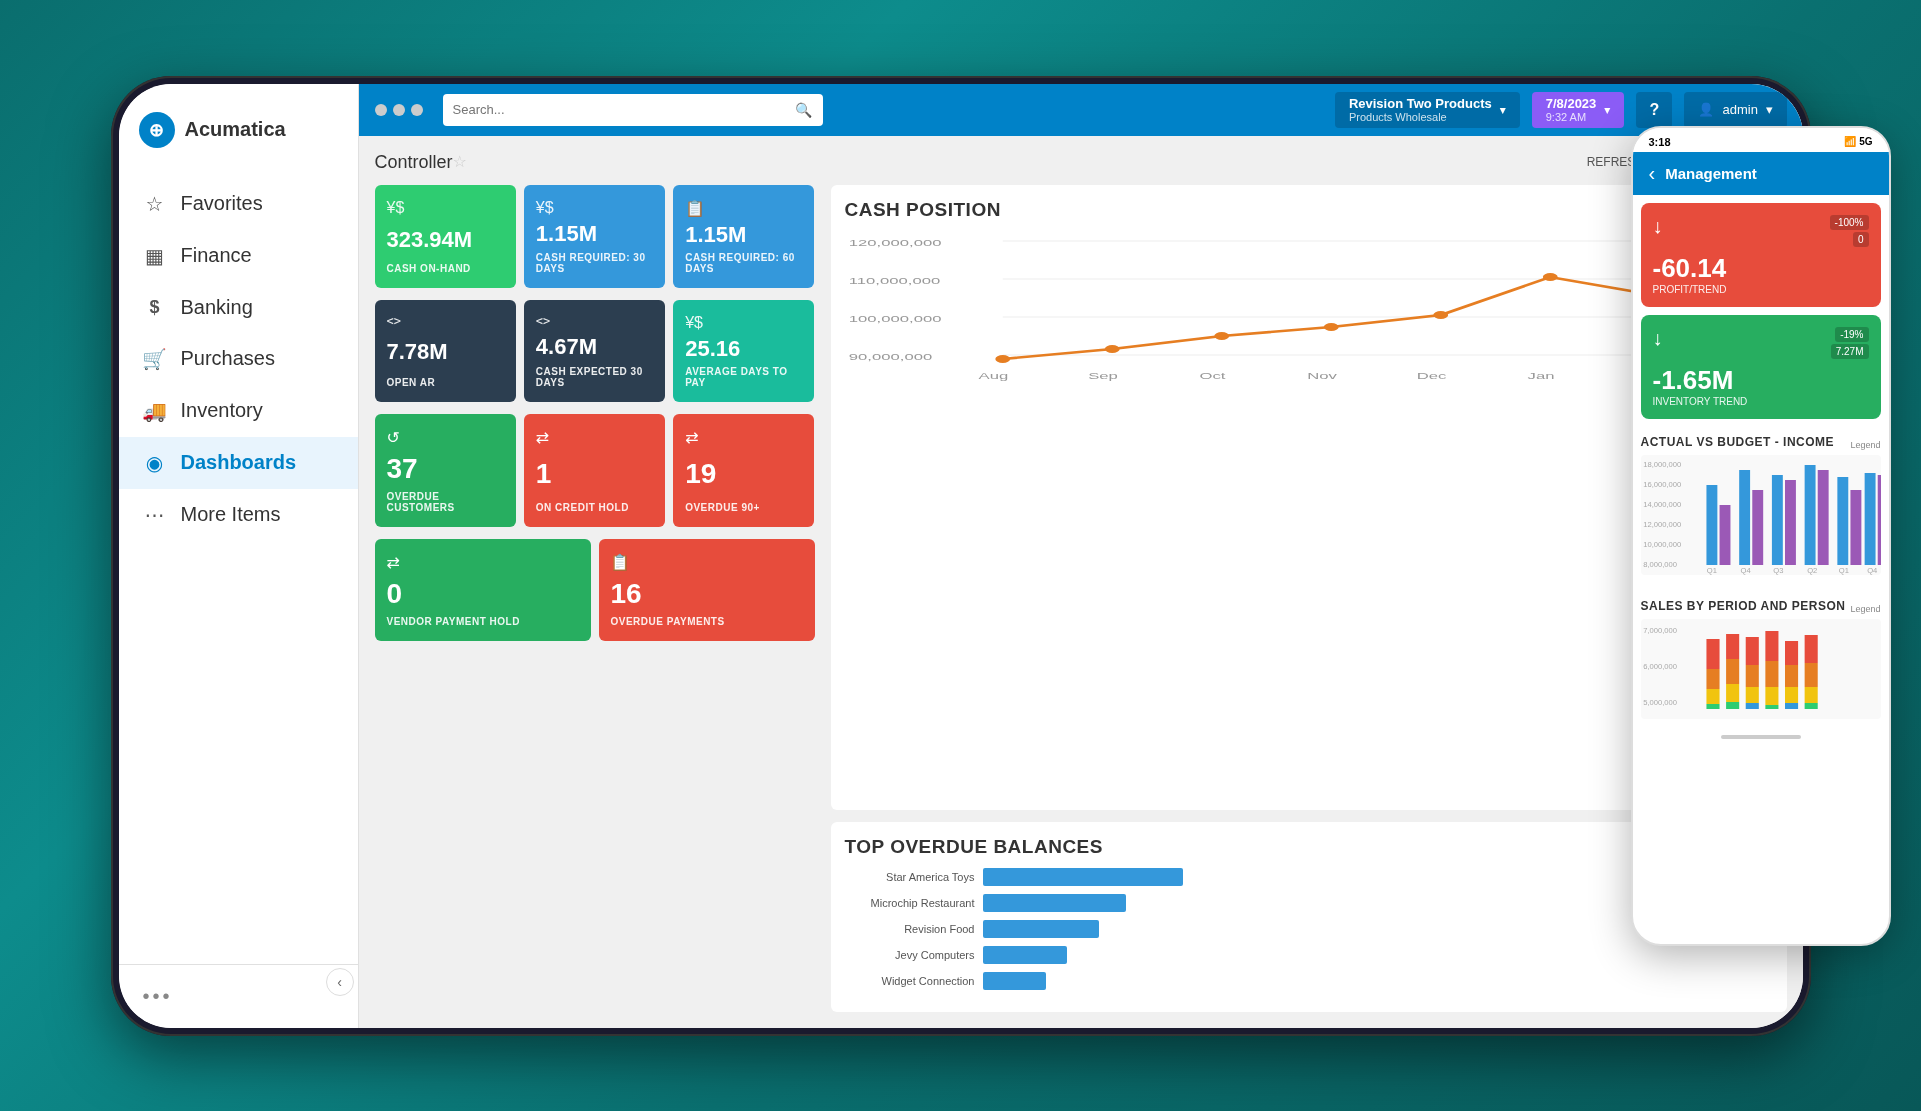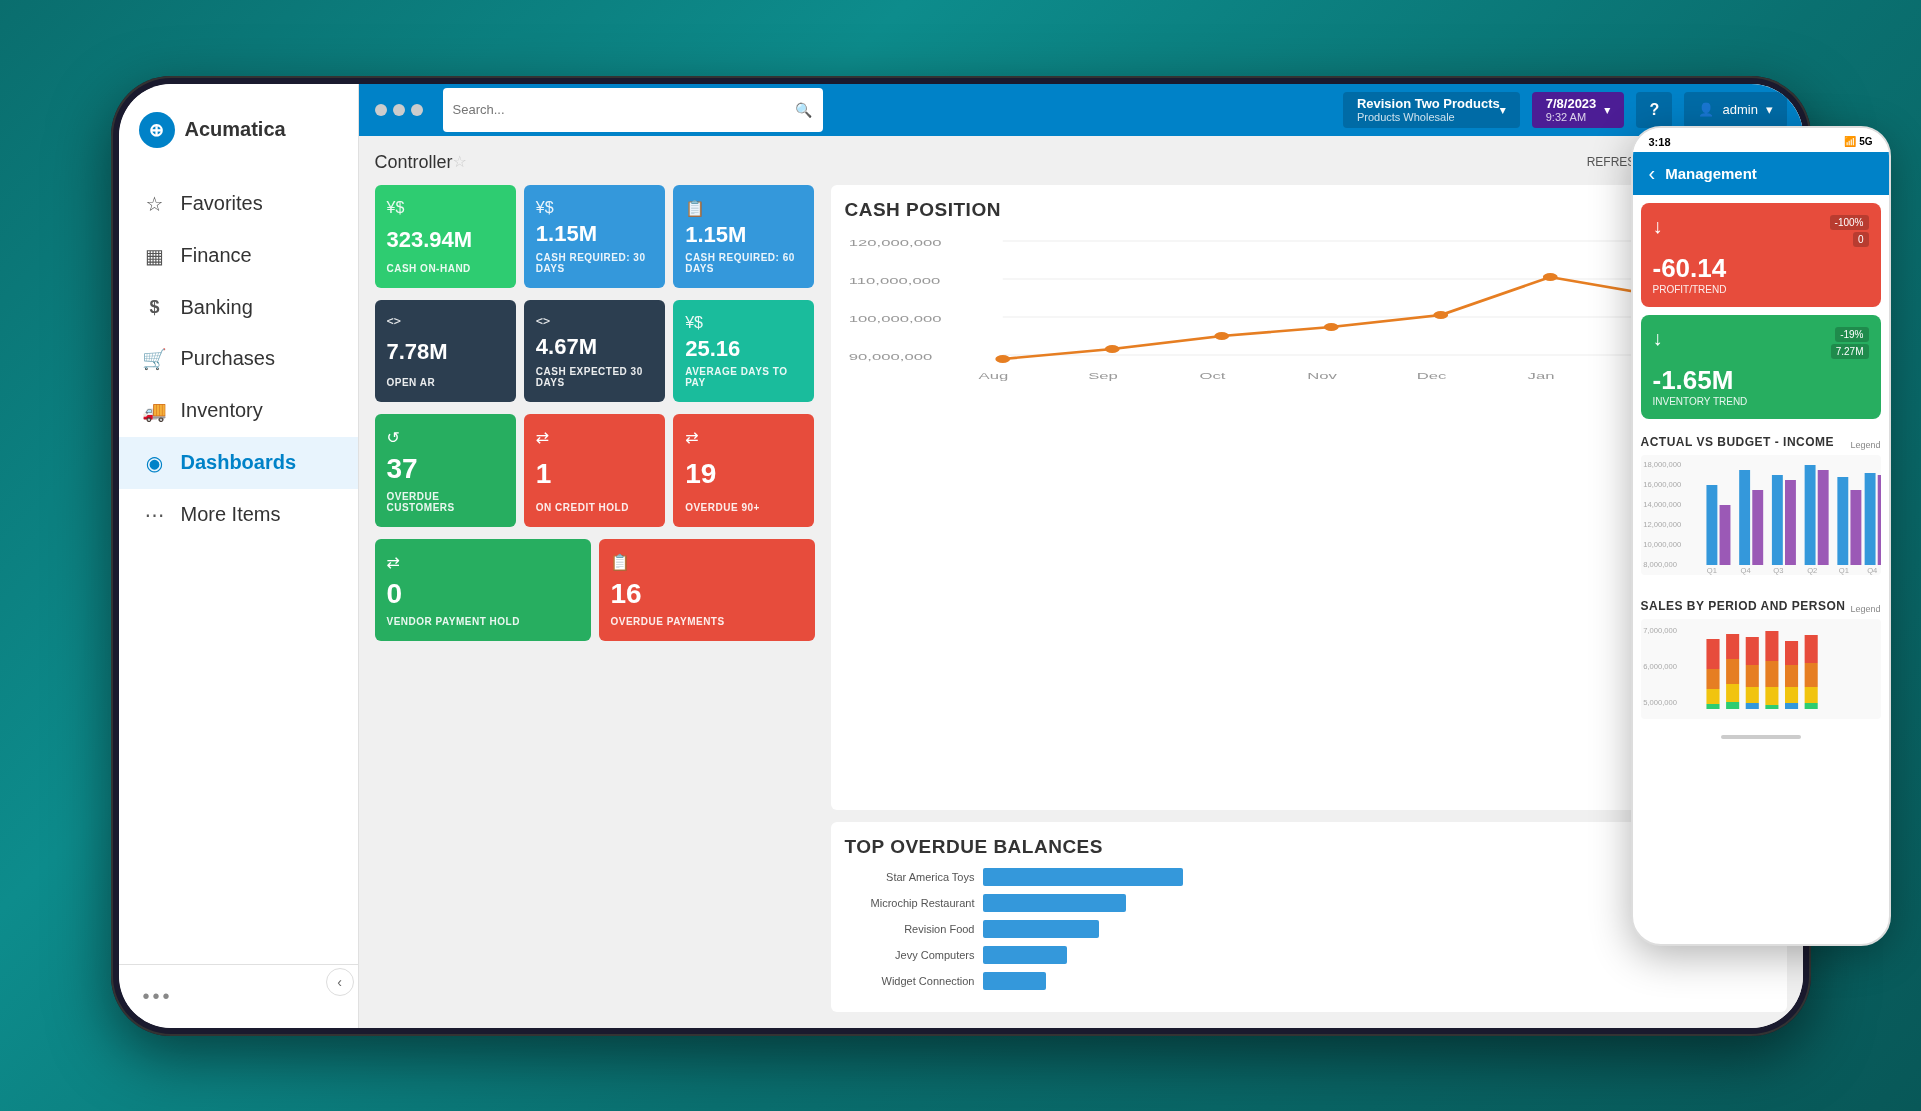--- a/index.html
+++ b/index.html
@@ -169,21 +169,21 @@
     .window-dot {
       width: 12px;
       height: 12px;
       border-radius: 50%;
       background: #ccc;
     }
 
     .search-bar {
       flex: 1;
       max-width: 380px;
-      height: 44px;
+      height: 32px;
       background: white;
       border-radius: 4px;
       display: flex;
       align-items: center;
       padding: 0 10px;
       gap: 8px;
     }
 
     .search-input {
       border: none;
@@ -200,37 +200,38 @@
     }
 
     .company-selector {
       background: #006ba6;
       color: white;
       height: 36px;
       padding: 16px 14px;
       border-radius: 4px;
       display: flex;
       align-items: center;
+      gap: 8px;
       cursor: pointer;
       font-size: 13px;
     }
 
     .company-name {
       font-size: 13px;
       font-weight: 600;
       line-height: 1.2;
     }
 
     .company-sub {
       font-size: 11px;
       opacity: 0.8;
     }
 
     .date-selector {
-      background: #4c1d95;
+      background: #8b5cf6;
       color: white;
       height: 36px;
       padding: 0 14px;
       border-radius: 4px;
       display: flex;
       align-items: center;
       gap: 8px;
       cursor: pointer;
       font-size: 13px;
     }

